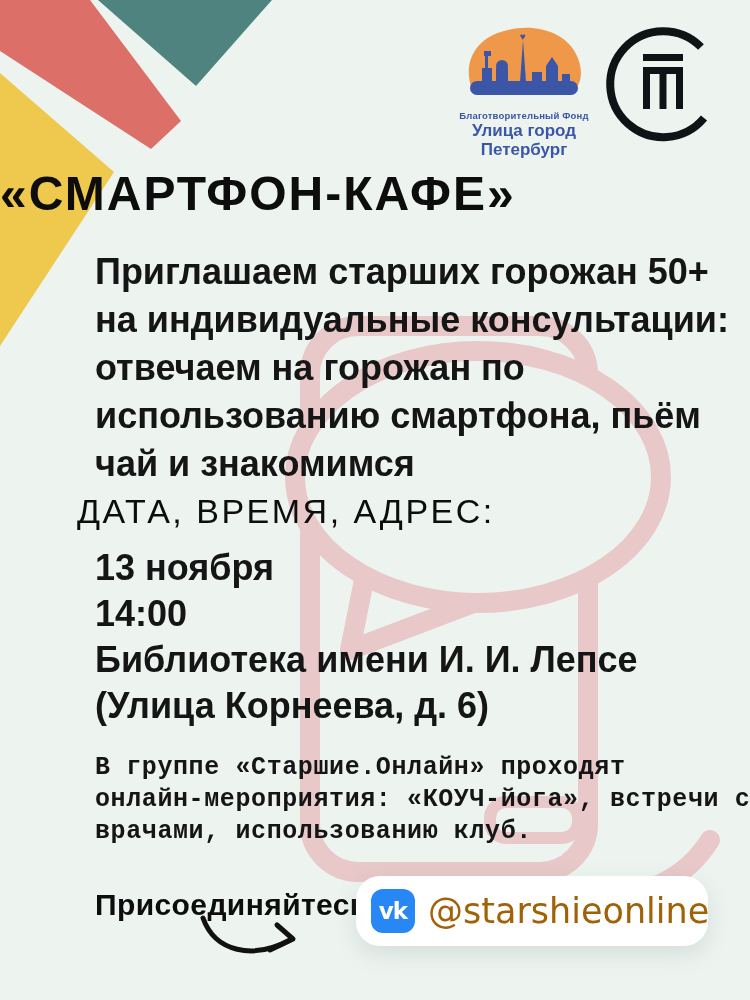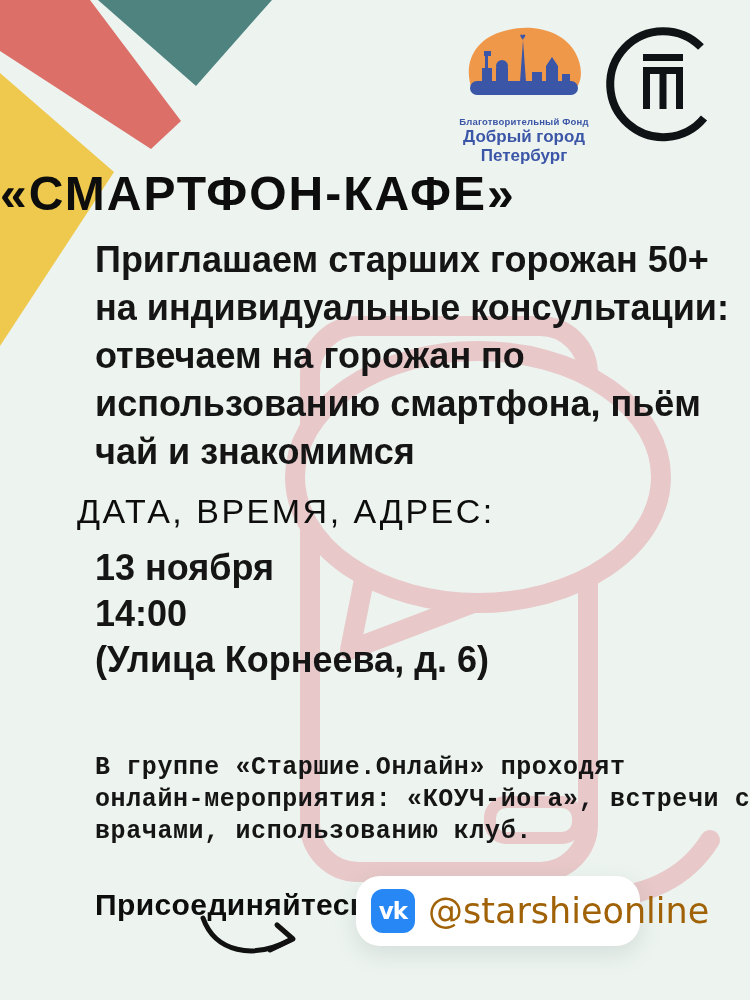--- a/index.html
+++ b/index.html
@@ -6,42 +6,42 @@
   .poster{
     position:relative;width:750px;height:1000px;overflow:hidden;
     background:var(--bg,#edf4f0);
     font-family:"Liberation Sans","DejaVu Sans",sans-serif;
     color:var(--ink,#111);
   }
   .layer{position:absolute;left:0;top:0;}
   .z0{z-index:0}.z1{z-index:1}
   
   .fund-logo{position:absolute;left:446px;top:24px;width:156px;text-align:center;z-index:2;}
-  .fund-logo .fl-small{font-size:9.5px;font-weight:bold;color:var(--fund-blue,#3c56a7);margin-top:12px;letter-spacing:.2px;}
+  .fund-logo .fl-small{font-size:9.5px;font-weight:bold;color:var(--fund-blue,#3c56a7);margin-top:6px;letter-spacing:.2px;}
   .fund-logo .fl-big{font-size:17px;font-weight:bold;color:var(--fund-blue,#3c56a7);line-height:19px;}
   .library-logo{position:absolute;left:601px;top:20px;width:125px;height:125px;z-index:2;}
   
   .title{
     position:absolute;left:0;top:166px;width:750px;text-align:left;
     font-size:48px;font-weight:bold;letter-spacing:2px;color:#0d0d0d;z-index:2;
   }
-  .intro{position:absolute;left:95px;top:236px;width:620px;z-index:2;
+  .intro{position:absolute;left:95px;top:248px;width:620px;z-index:2;
     font-size:36px;font-weight:bold;line-height:48px;color:#151515;}
   .details-heading{position:absolute;left:77px;top:492px;z-index:2;
     font-size:34px;font-weight:normal;letter-spacing:2.5px;color:#0d0d0d;}
   .details{position:absolute;left:95px;top:545px;width:600px;z-index:2;
     font-size:36px;font-weight:bold;line-height:46px;color:#151515;}
   .note{position:absolute;left:95px;top:752px;width:600px;z-index:2;
     font-size:25px;font-weight:bold;line-height:32px;letter-spacing:.6px;color:#151515;font-family:Liberation Mono, monospace;}
   .cta-label{position:absolute;left:95px;top:888px;z-index:2;
     font-size:30px;font-weight:bold;letter-spacing:.4px;color:#0d0d0d;}
   .arrow{position:absolute;left:195px;top:912px;z-index:2;}
   
   .vk-pill{
-    position:absolute;left:356px;top:876px;width:284px;height:70px;z-index:3;
+    position:absolute;left:356px;top:876px;width:352px;height:70px;z-index:3;
     background:#ffffff;border-radius:24px;display:flex;align-items:center;
     padding:0 0 0 15px;box-sizing:border-box;gap:13px;
     box-shadow:0 8px 22px rgba(110,135,128,.20);cursor:pointer;
   }
   .vk-badge{
     width:44px;height:44px;border-radius:12px;background:var(--vk-blue,#2787f5);
     display:flex;align-items:center;justify-content:center;flex:0 0 auto;
     color:#fff;font-weight:bold;font-size:23px;letter-spacing:-1px;
     font-family:"DejaVu Sans",sans-serif;
   }
@@ -82,21 +82,21 @@
         <rect x="38" y="44" width="12" height="16"></rect>
         <polygon points="62,58 68,58 65,16"></polygon>
         <text x="65" y="16" text-anchor="middle" font-size="10">♥</text>
         <rect x="74" y="48" width="10" height="12"></rect>
         <polygon points="88,42 100,42 94,33"></polygon>
         <rect x="88" y="42" width="12" height="18"></rect>
         <rect x="104" y="50" width="8" height="10"></rect>
       </g>
     </svg>
     <div class="fl-small">Благотворительный Фонд</div>
-    <div class="fl-big">Добрый город</div>
+    <div class="fl-big">Улица город</div>
     <div class="fl-big">Петербург</div>
   </div>
 
   <svg class="library-logo" viewBox="0 0 125 125">
     <path d="M 100 27 A 53 53 0 1 0 103 98" fill="none" stroke="#101316" stroke-width="8"></path>
     <g fill="#101316">
       <rect x="42" y="34" width="40" height="7"></rect>
       <rect x="42" y="47" width="40" height="7"></rect>
       <rect x="42" y="47" width="7" height="42"></rect>
       <rect x="58.5" y="47" width="7" height="42"></rect>
@@ -111,20 +111,21 @@
     <div class="nowrap">на индивидуальные консультации:</div>
     <div class="nowrap">отвечаем на горожан по</div>
     <div class="nowrap">использованию смартфона, пьём</div>
     <div class="nowrap">чай и знакомимся</div>
   </div>
 
   <div class="details-heading">ДАТА, ВРЕМЯ, АДРЕС:</div>
   <div class="details">
     <div class="nowrap">13 ноября</div>
     <div class="nowrap">14:00</div>
+    <div class="nowrap">Библиотека имени И. И. Лепсе</div>
     <div class="nowrap">(Улица Корнеева, д. 6)</div>
   </div>
 
   <div class="note">
     <div class="nowrap">В группе «Старшие.Онлайн» проходят</div>
     <div class="nowrap">онлайн-мероприятия: «КОУЧ-йога», встречи с</div>
     <div class="nowrap">врачами, использованию клуб.</div>
   </div>
 
   <div class="cta-label">Присоединяйтесь</div>

